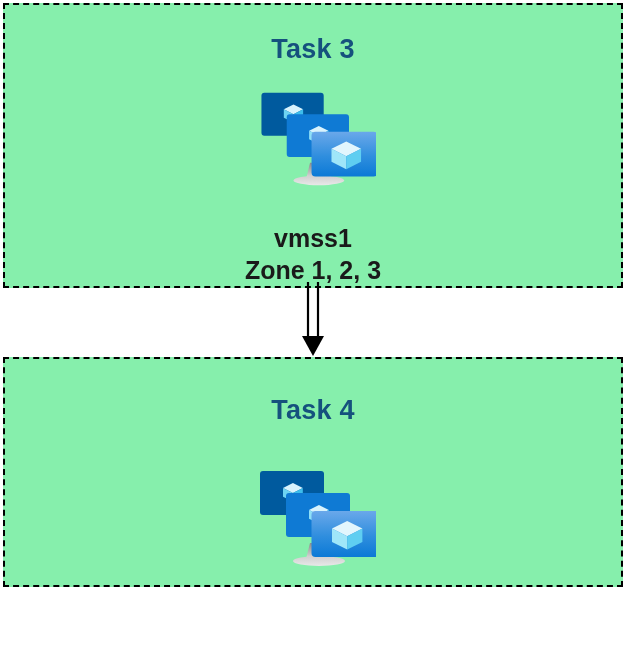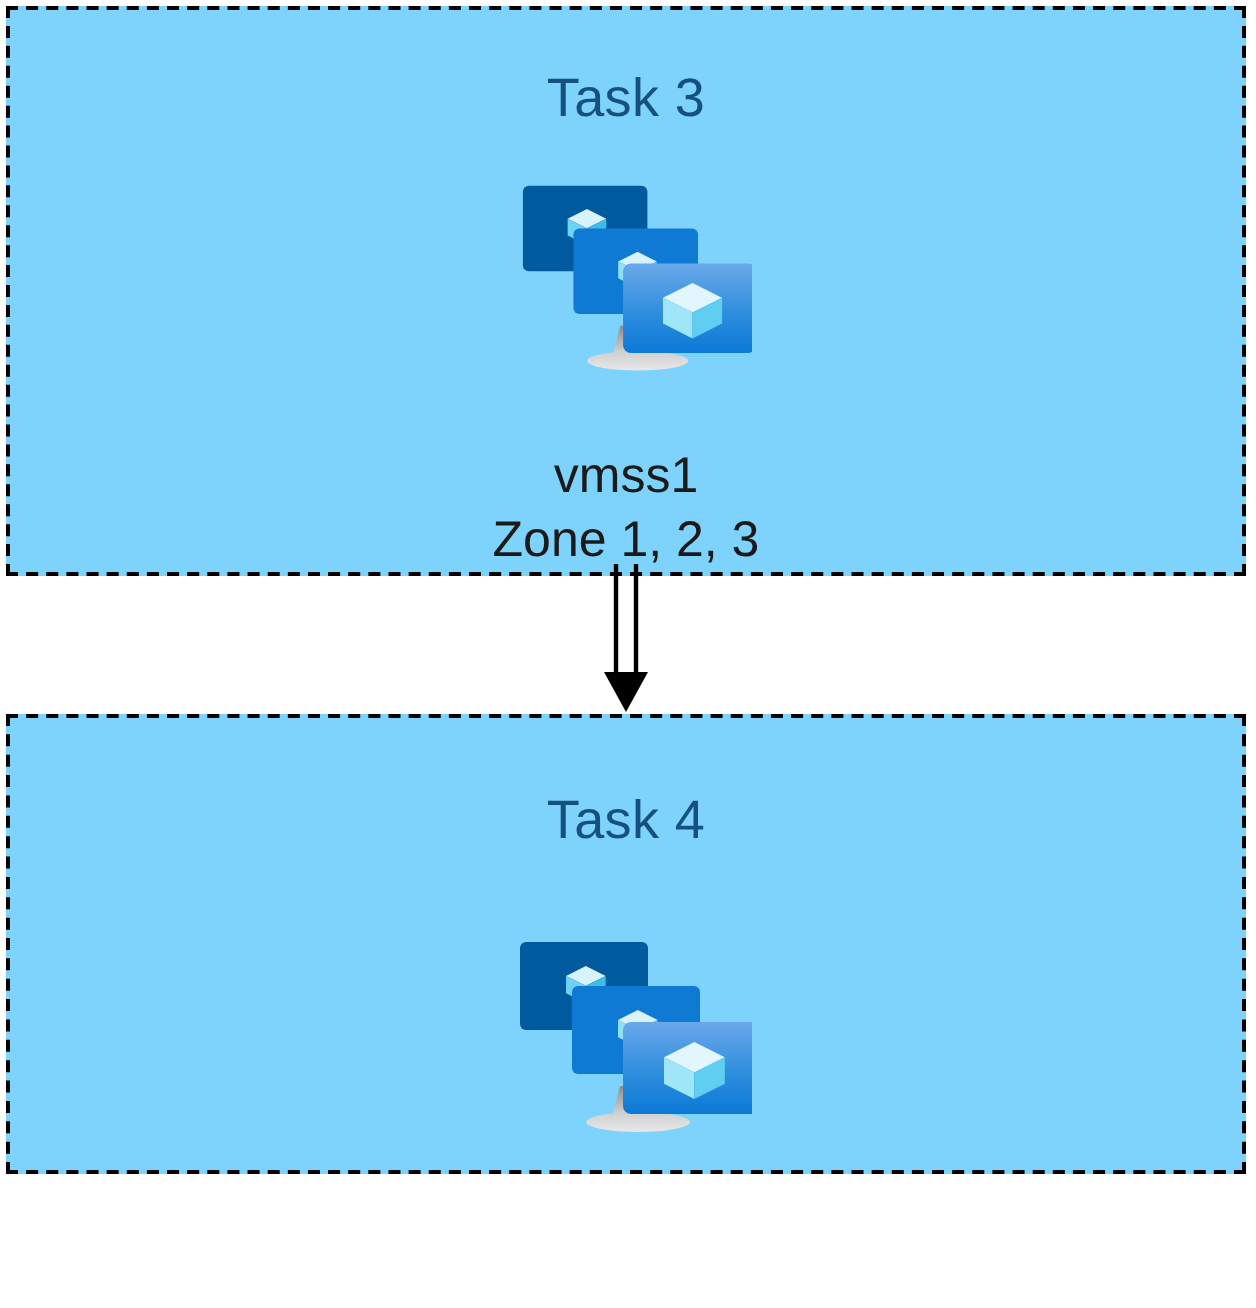--- a/index.html
+++ b/index.html
@@ -22,25 +22,26 @@
     left: 0;
     top: 0;
     width: 628px;
     height: 654px;
   }
 
   
   .task-box {
     position: absolute;
     box-sizing: border-box;
-    background: #7dd3fc;
+    background: #86efac;
     border: 2px dashed #000000;
     display: flex;
     flex-direction: column;
     align-items: center;
+    font-weight: bold;
   }
 
   #box-task3 {
     left: 3px;
     top: 3px;
     width: 620px;
     height: 285px;
   }
 
   #box-task4 {

